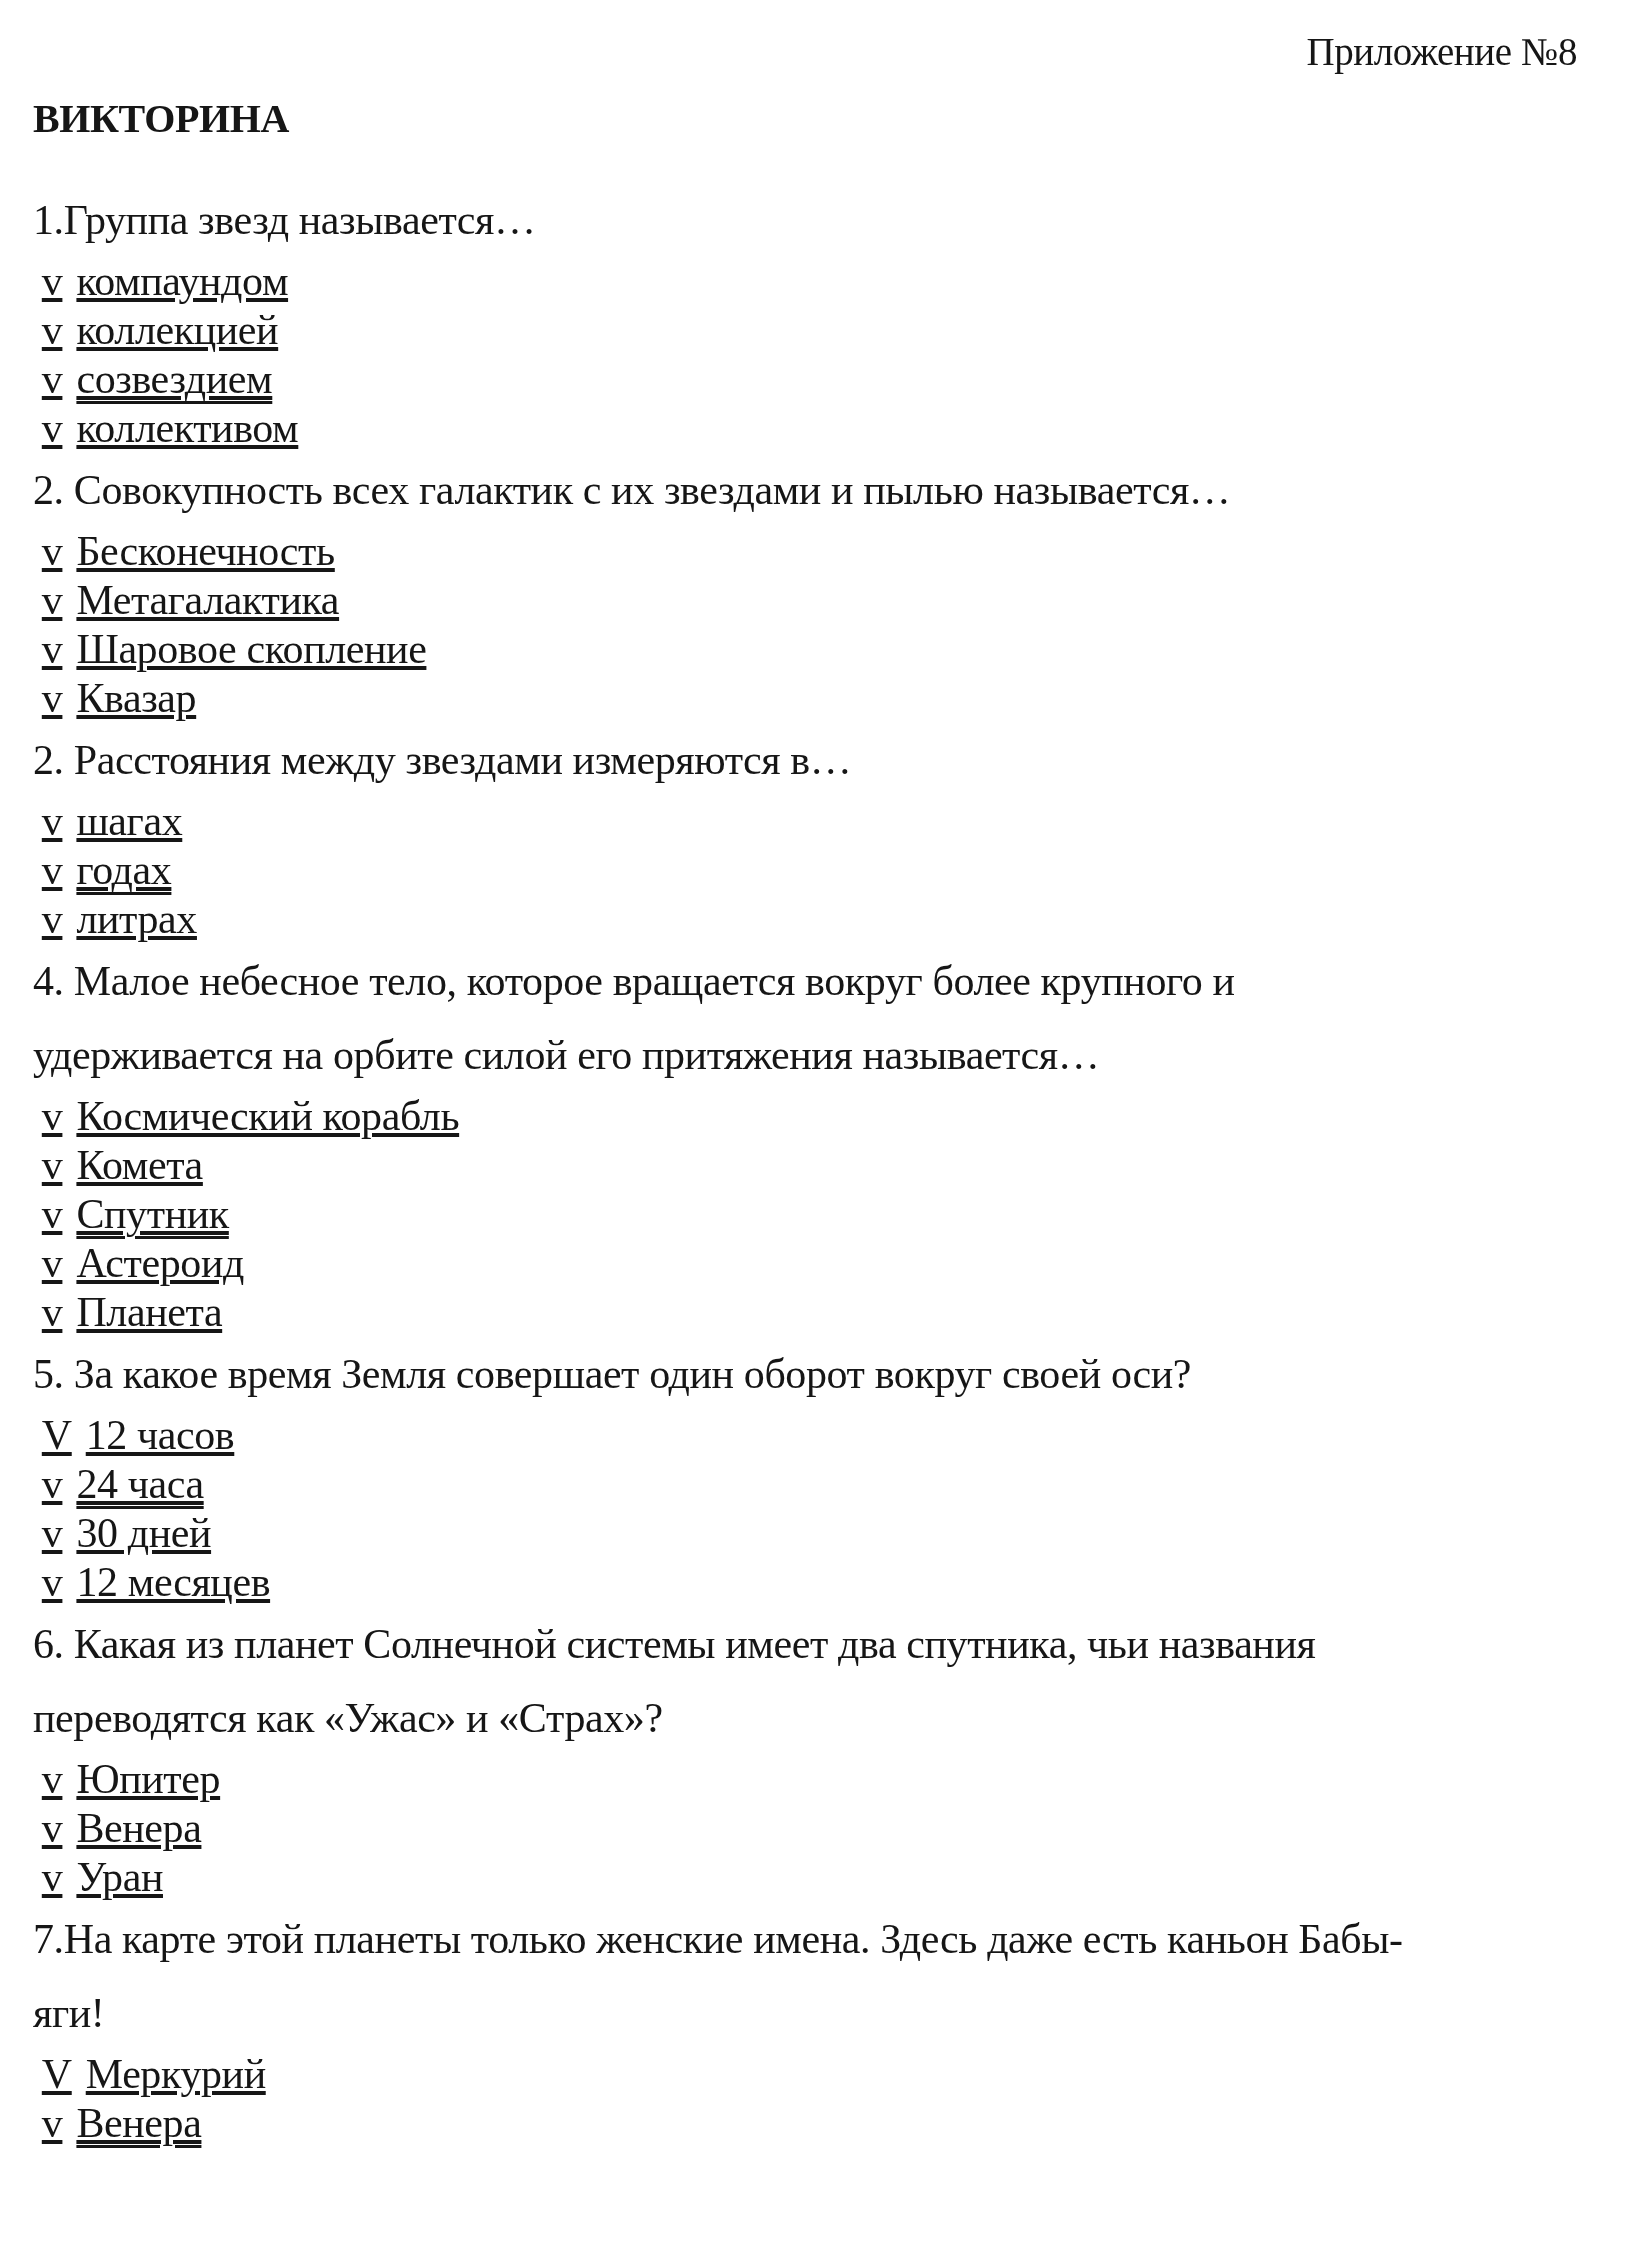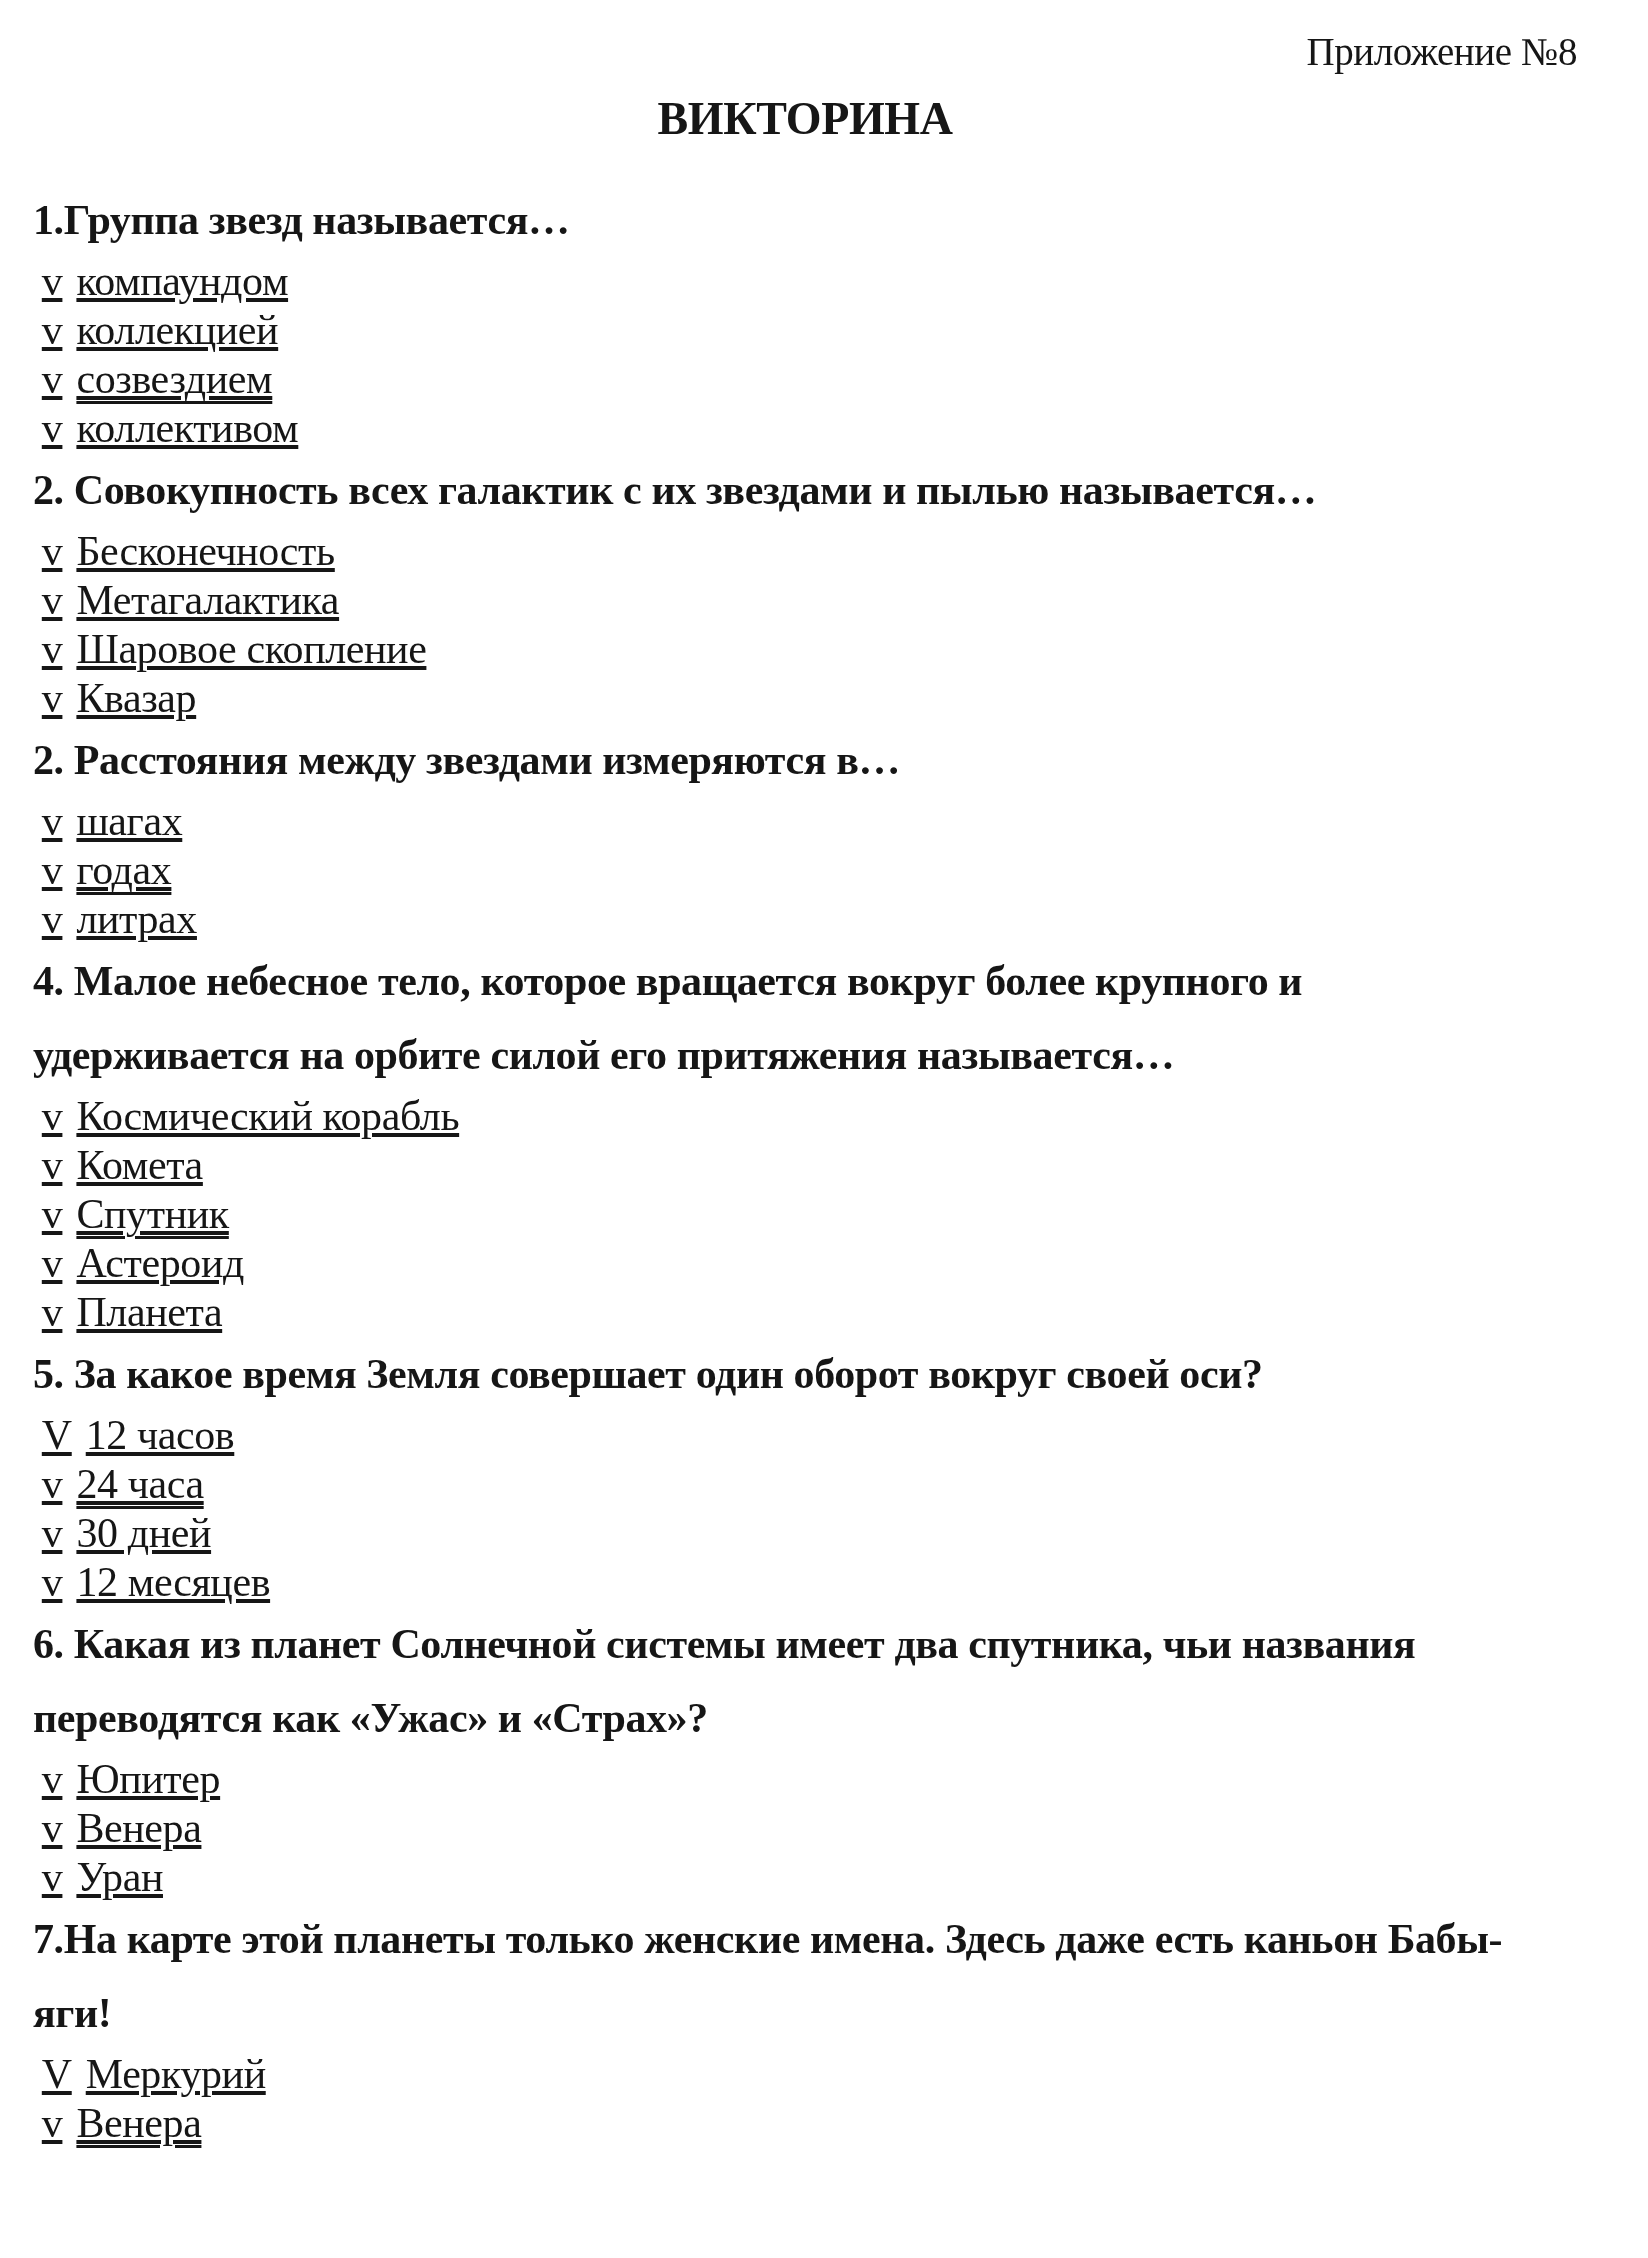--- a/index.html
+++ b/index.html
@@ -15,29 +15,28 @@
     overflow:hidden;
     letter-spacing:-0.4px;
     margin-top:20px;
   }
   .appendix {
     text-align:right;
     font-size:39px;
     line-height:46px;
   }
   .doc-title {
-    text-align:center;
     font-weight:bold;
-    font-size:46px;
+    font-size:40px;
     line-height:53px;
     margin:17.6px 0 38px 0;
   }
   .question-block { }
   .q-line {
-    font-weight:bold;
+    font-weight:normal;
     font-size:42px;
     line-height:74px;
     white-space:nowrap;
   }
   .option {
     font-size:42px;
     line-height:49px;
     padding-left:8.8px;
     white-space:nowrap;
     text-decoration:underline;

